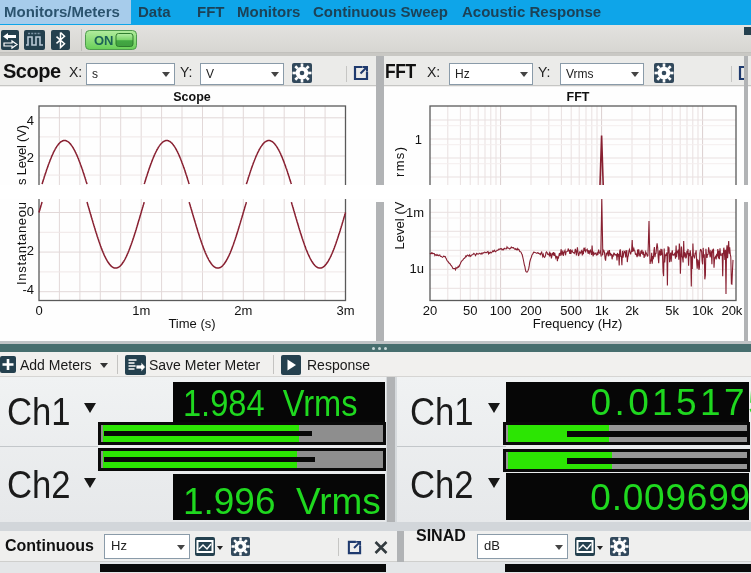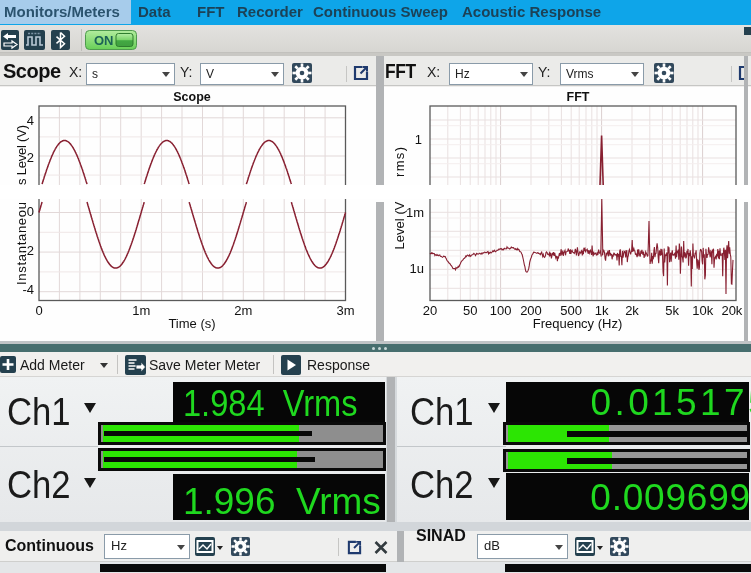--- a/index.html
+++ b/index.html
@@ -43,21 +43,21 @@
 .blab{position:absolute;top:6px;font-size:16px;font-weight:bold;color:#111}
 .bdd{position:absolute;top:3px;height:25px;background:#fff;border:1px solid #8a9ba9;
  font-size:13px;color:#222;line-height:21px;padding-left:6px}
 .under{left:0;top:562px;width:751px;height:11px;background:#e4e6e8}
 svg{position:absolute;overflow:visible}
 </style></head><body>
 <div class="abs nav">
     <span class="tab tabact" style="left:0">Monitors/Meters</span>
     <span class="tab" style="left:138px">Data</span>
     <span class="tab" style="left:197px">FFT</span>
-    <span class="tab" style="left:237px">Recorder</span>
+    <span class="tab" style="left:237px">Monitors</span>
     <span class="tab" style="left:462px">Acoustic Response</span>
     <span class="tab" style="left:313px">Continuous Sweep</span>
   </div>
 <div class="abs tbar"></div>
 <svg class="abs" style="left:1px;top:30px" width="18" height="20" viewBox="0 0 18 20">
     <rect width="18" height="20" rx="2" fill="#24404e"></rect>
     <path d="M7 3 L7 5 L15 5 L15 8 L7 8 L7 10 L2 6.5 Z" fill="#fff"></path>
     <path d="M11 11 L11 13 L3 13 L3 16 L11 16 L11 18 L16 14.5 Z" fill="none" stroke="#fff" stroke-width="1.2"></path>
   </svg>
 <svg class="abs" style="left:24px;top:30px" width="21" height="20" viewBox="0 0 21 20">
@@ -267,21 +267,21 @@
 <div class="abs split2">
     <span class="dot" style="left:372px"></span>
     <span class="dot" style="left:378px"></span>
     <span class="dot" style="left:384px"></span>
   </div>
 <div class="abs mtb"></div>
 <svg class="abs" style="left:0px;top:356px" width="16" height="17" viewBox="0 0 16 17">
     <rect width="16" height="17" rx="2" fill="#24404e"></rect>
     <path d="M8 3 V14 M2.5 8.5 H13.5" stroke="#fff" stroke-width="2.6"></path>
   </svg>
-<span class="mtxt" style="left:20px">Add Meter</span>
+<span class="mtxt" style="left:20px">Add Meters</span>
 <span class="abs" style="left:100px;top:363px;width:0;height:0;border-left:4px solid transparent;border-right:4px solid transparent;border-top:5px solid #333"></span>
 <span class="msep" style="left:117px;top:355px"></span>
 <svg class="abs" style="left:125px;top:355px" width="21" height="20" viewBox="0 0 21 20">
     <rect width="21" height="20" rx="2" fill="#24404e"></rect>
     <path d="M3.5 5 h8 M3.5 8 h6 M3.5 11 h8 M3.5 14 h6" stroke="#fff" stroke-width="1.6"></path>
     <path d="M11 10 h5 v-3 l4.5 5 l-4.5 5 v-3 h-5 z" fill="#fff" stroke="#24404e" stroke-width="0.8"></path>
   </svg>
 <span class="mtxt" style="left:149px">Save Meter Meter</span>
 <span class="msep" style="left:273px;top:355px"></span>
 <svg class="abs" style="left:281px;top:355px" width="20" height="20" viewBox="0 0 20 20">

